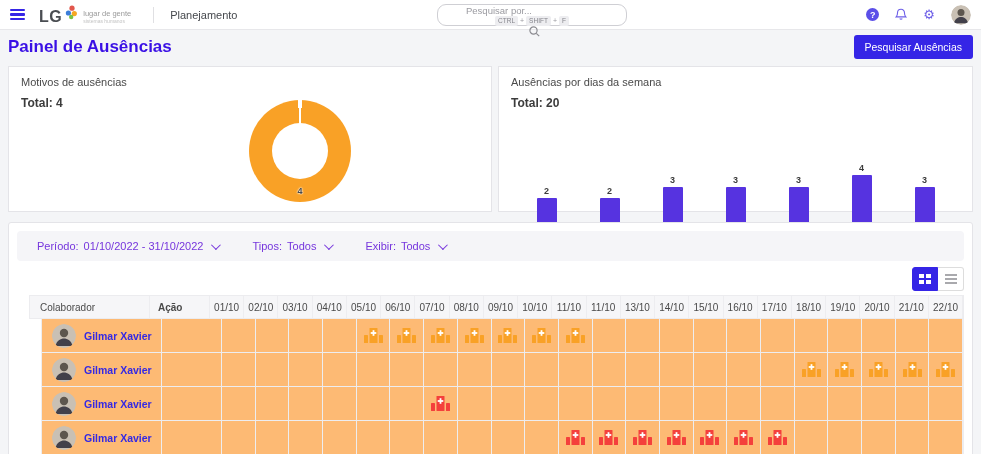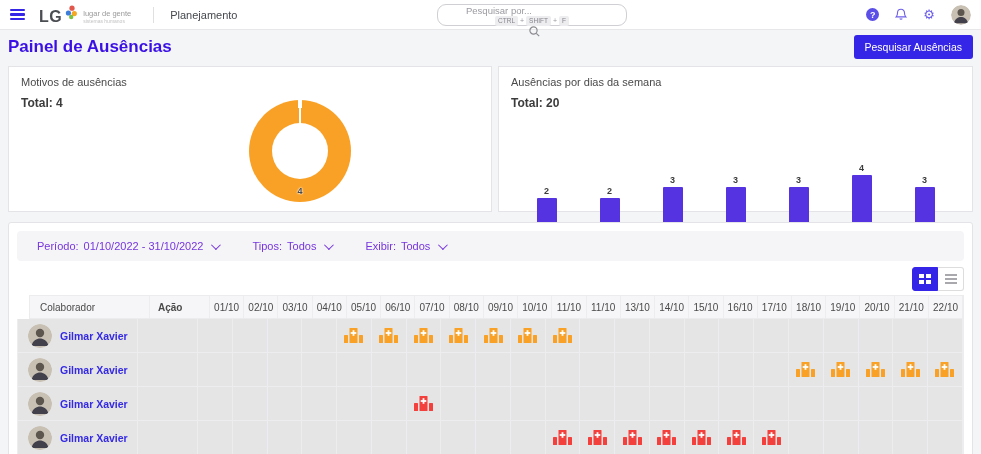--- a/index.html
+++ b/index.html
@@ -66,21 +66,21 @@
   .list-glyph { display:flex; flex-direction:column; gap:2px; }
   .list-glyph i { width:12px; height:2px; background:#a9a9ad; }
 
   
   .t-head { display:flex; height:24px; background:#f6f6f8; border:1px solid #ececef; align-items:center;margin-left:12px; }
   .t-head .cell { font-size:10px; color:#4a4a4a; }
   .cell { border-right:1px solid #ededf0; height:100%; display:flex; align-items:center; }
   .c-colab { width:120px; flex:none; padding-left:10px; }
   .c-acao { width:60px; flex:none; padding-left:8px;font-weight:bold; }
   .c-date { flex:1; justify-content:center; }
-  .t-row { display:flex; height:34px; background:#e5e5e5; border:1px solid #ededf0; border-top:none; }
+  .t-row { display:flex; height:34px; background:#fdba74; border:1px solid #ededf0; border-top:none;margin-left:24px; }
   .colab-name { font-size:10.5px; font-weight:bold; color:#3429E4; margin-left:8px; cursor:pointer; white-space:nowrap; }
   .hosp { display:inline-flex; cursor:pointer; }
   .hosp.orange { color:#F9A126; }
   .hosp.red { color:#F4403C; }
 </style>
 </head>
 <body>
 
 <header class="navbar">
   <div class="hamburger">

